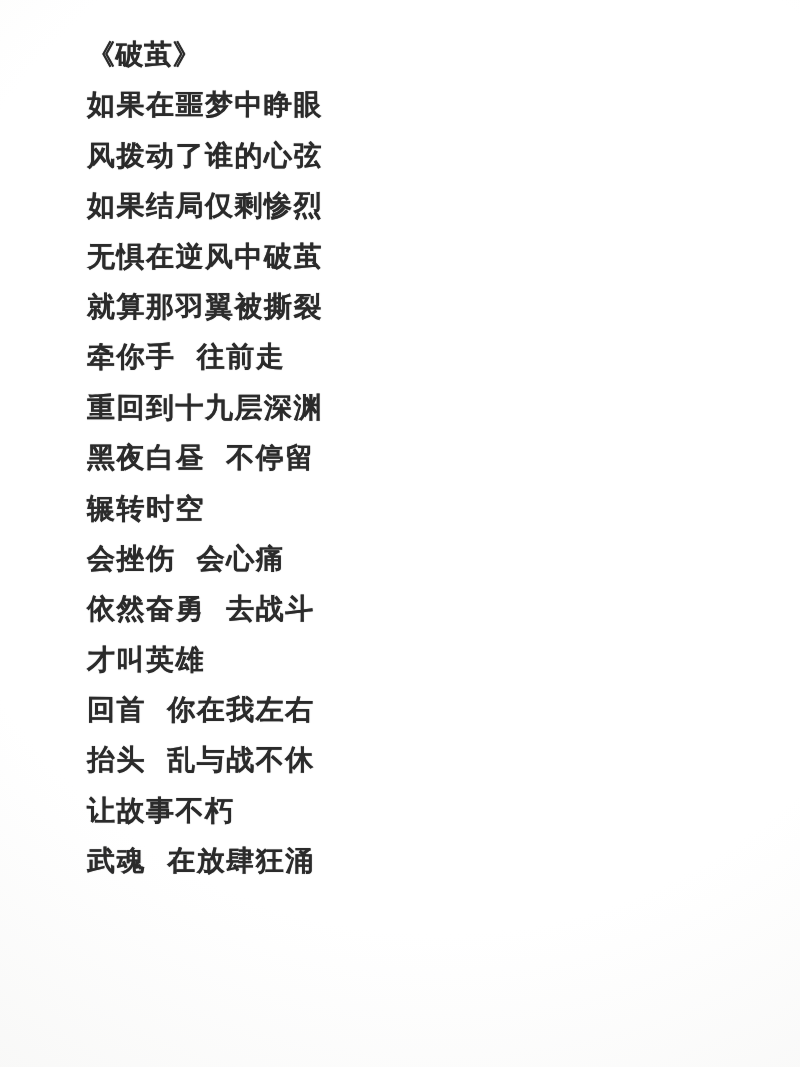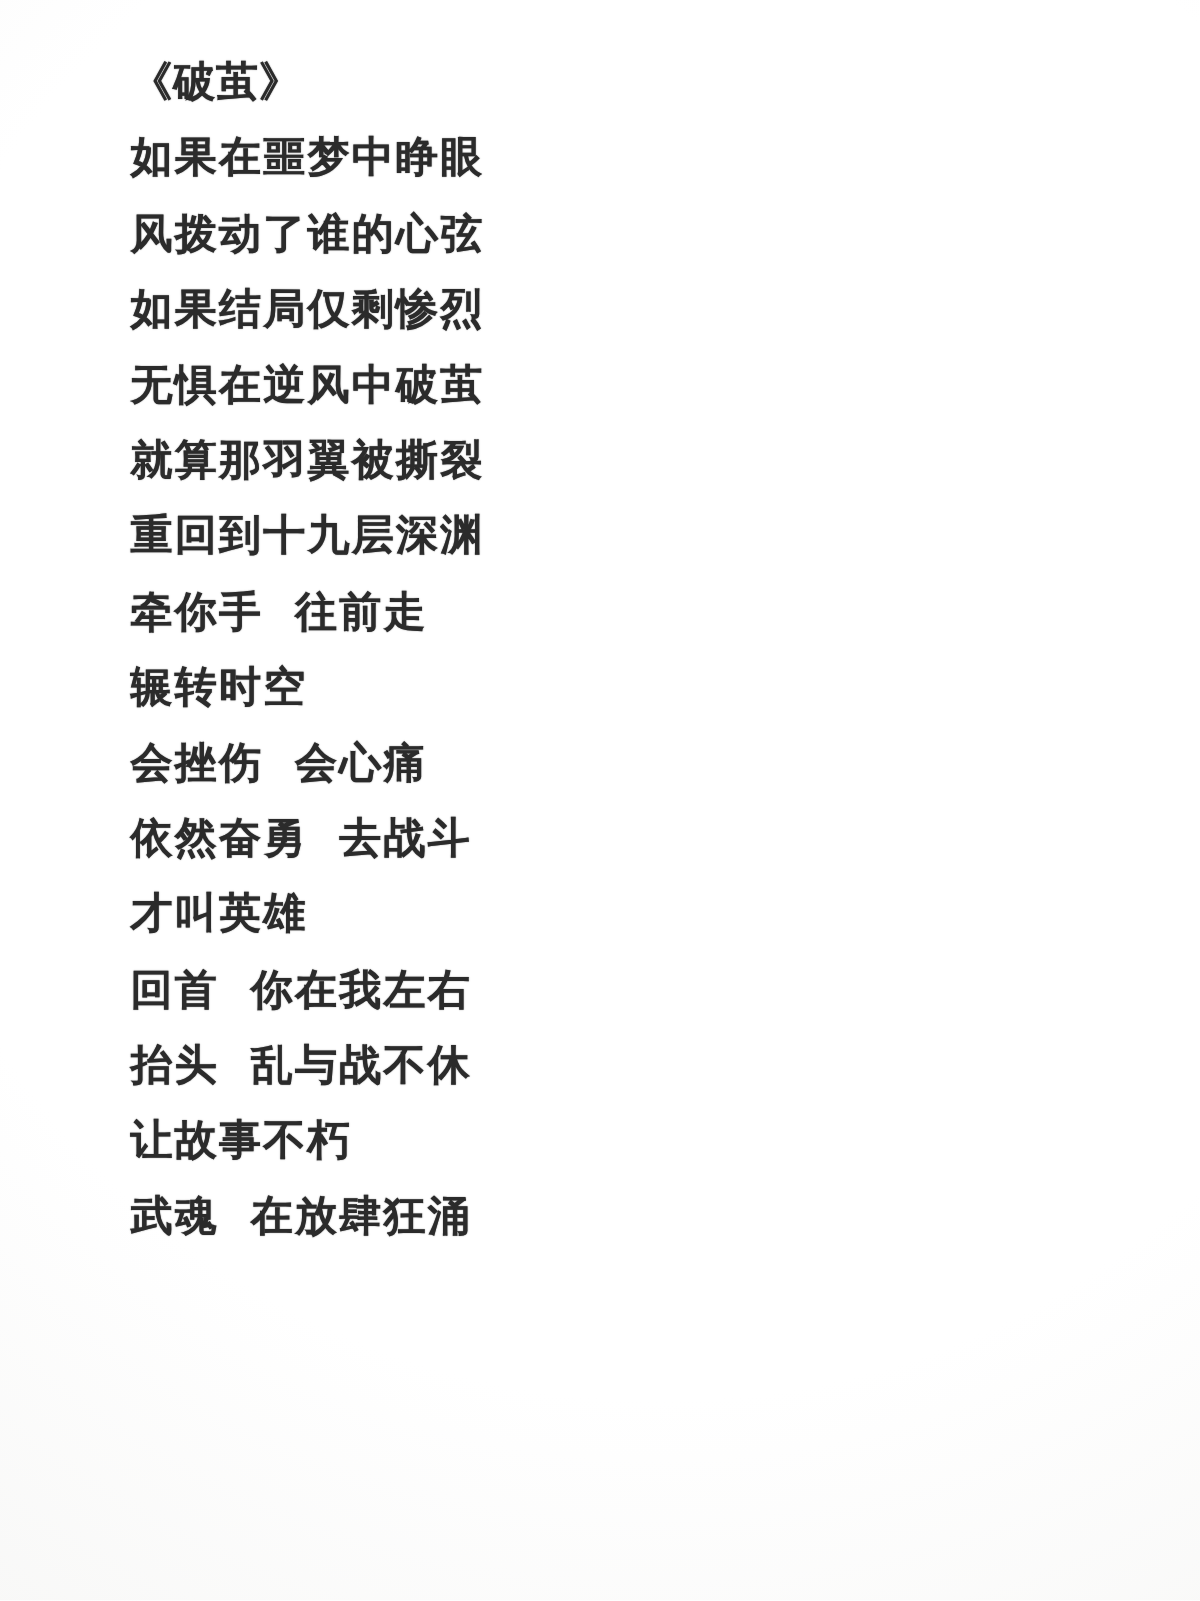--- a/index.html
+++ b/index.html
@@ -39,22 +39,23 @@
 <body>
 
 <div class="page">
   <div class="line title">《破茧》</div>
   <div>
       <div class="line">如果在噩梦中睁眼</div>
       <div class="line">风拨动了谁的心弦</div>
       <div class="line">如果结局仅剩惨烈</div>
       <div class="line">无惧在逆风中破茧</div>
       <div class="line">就算那羽翼被撕裂</div>
+      <div class="line">牵你手 往前走</div>
       <div class="line">重回到十九层深渊</div>
-      <div class="line">牵你手 往前走</div>
+      <div class="line">黑夜白昼 不停留</div>
       <div class="line">辗转时空</div>
       <div class="line">会挫伤 会心痛</div>
       <div class="line">依然奋勇 去战斗</div>
       <div class="line">才叫英雄</div>
       <div class="line">回首 你在我左右</div>
       <div class="line">抬头 乱与战不休</div>
       <div class="line">让故事不朽</div>
       <div class="line">武魂 在放肆狂涌</div>
     </div>
 </div>

